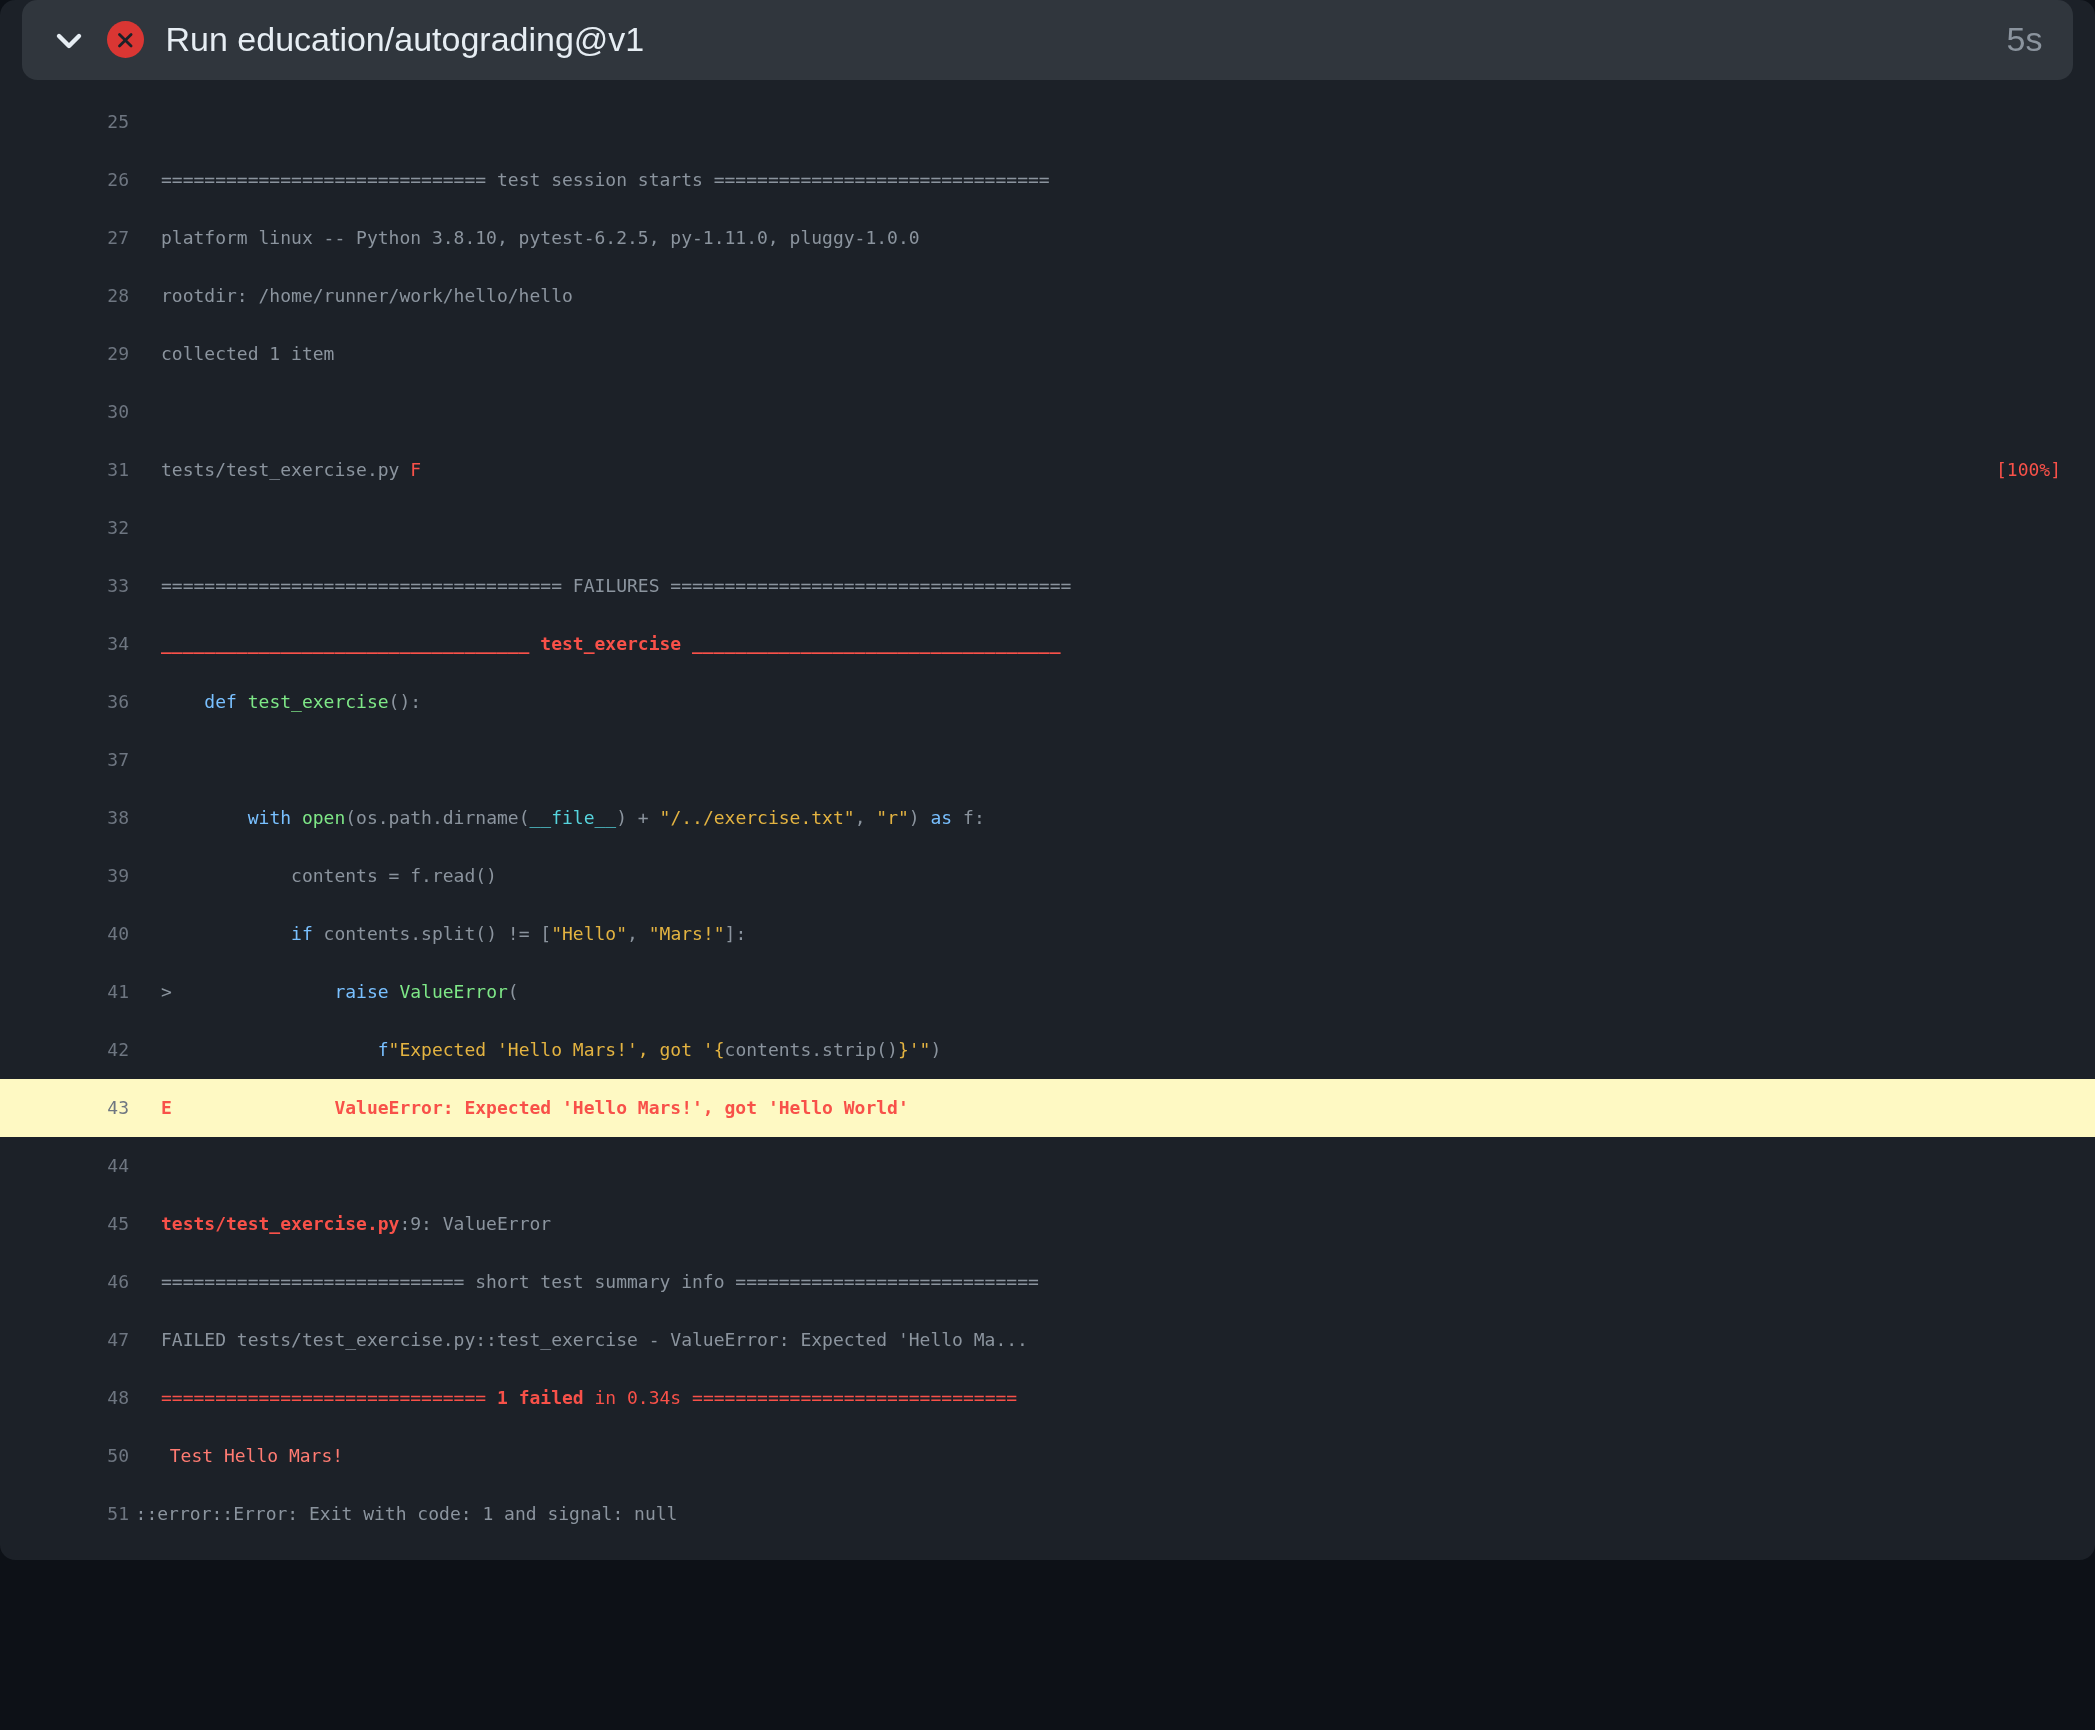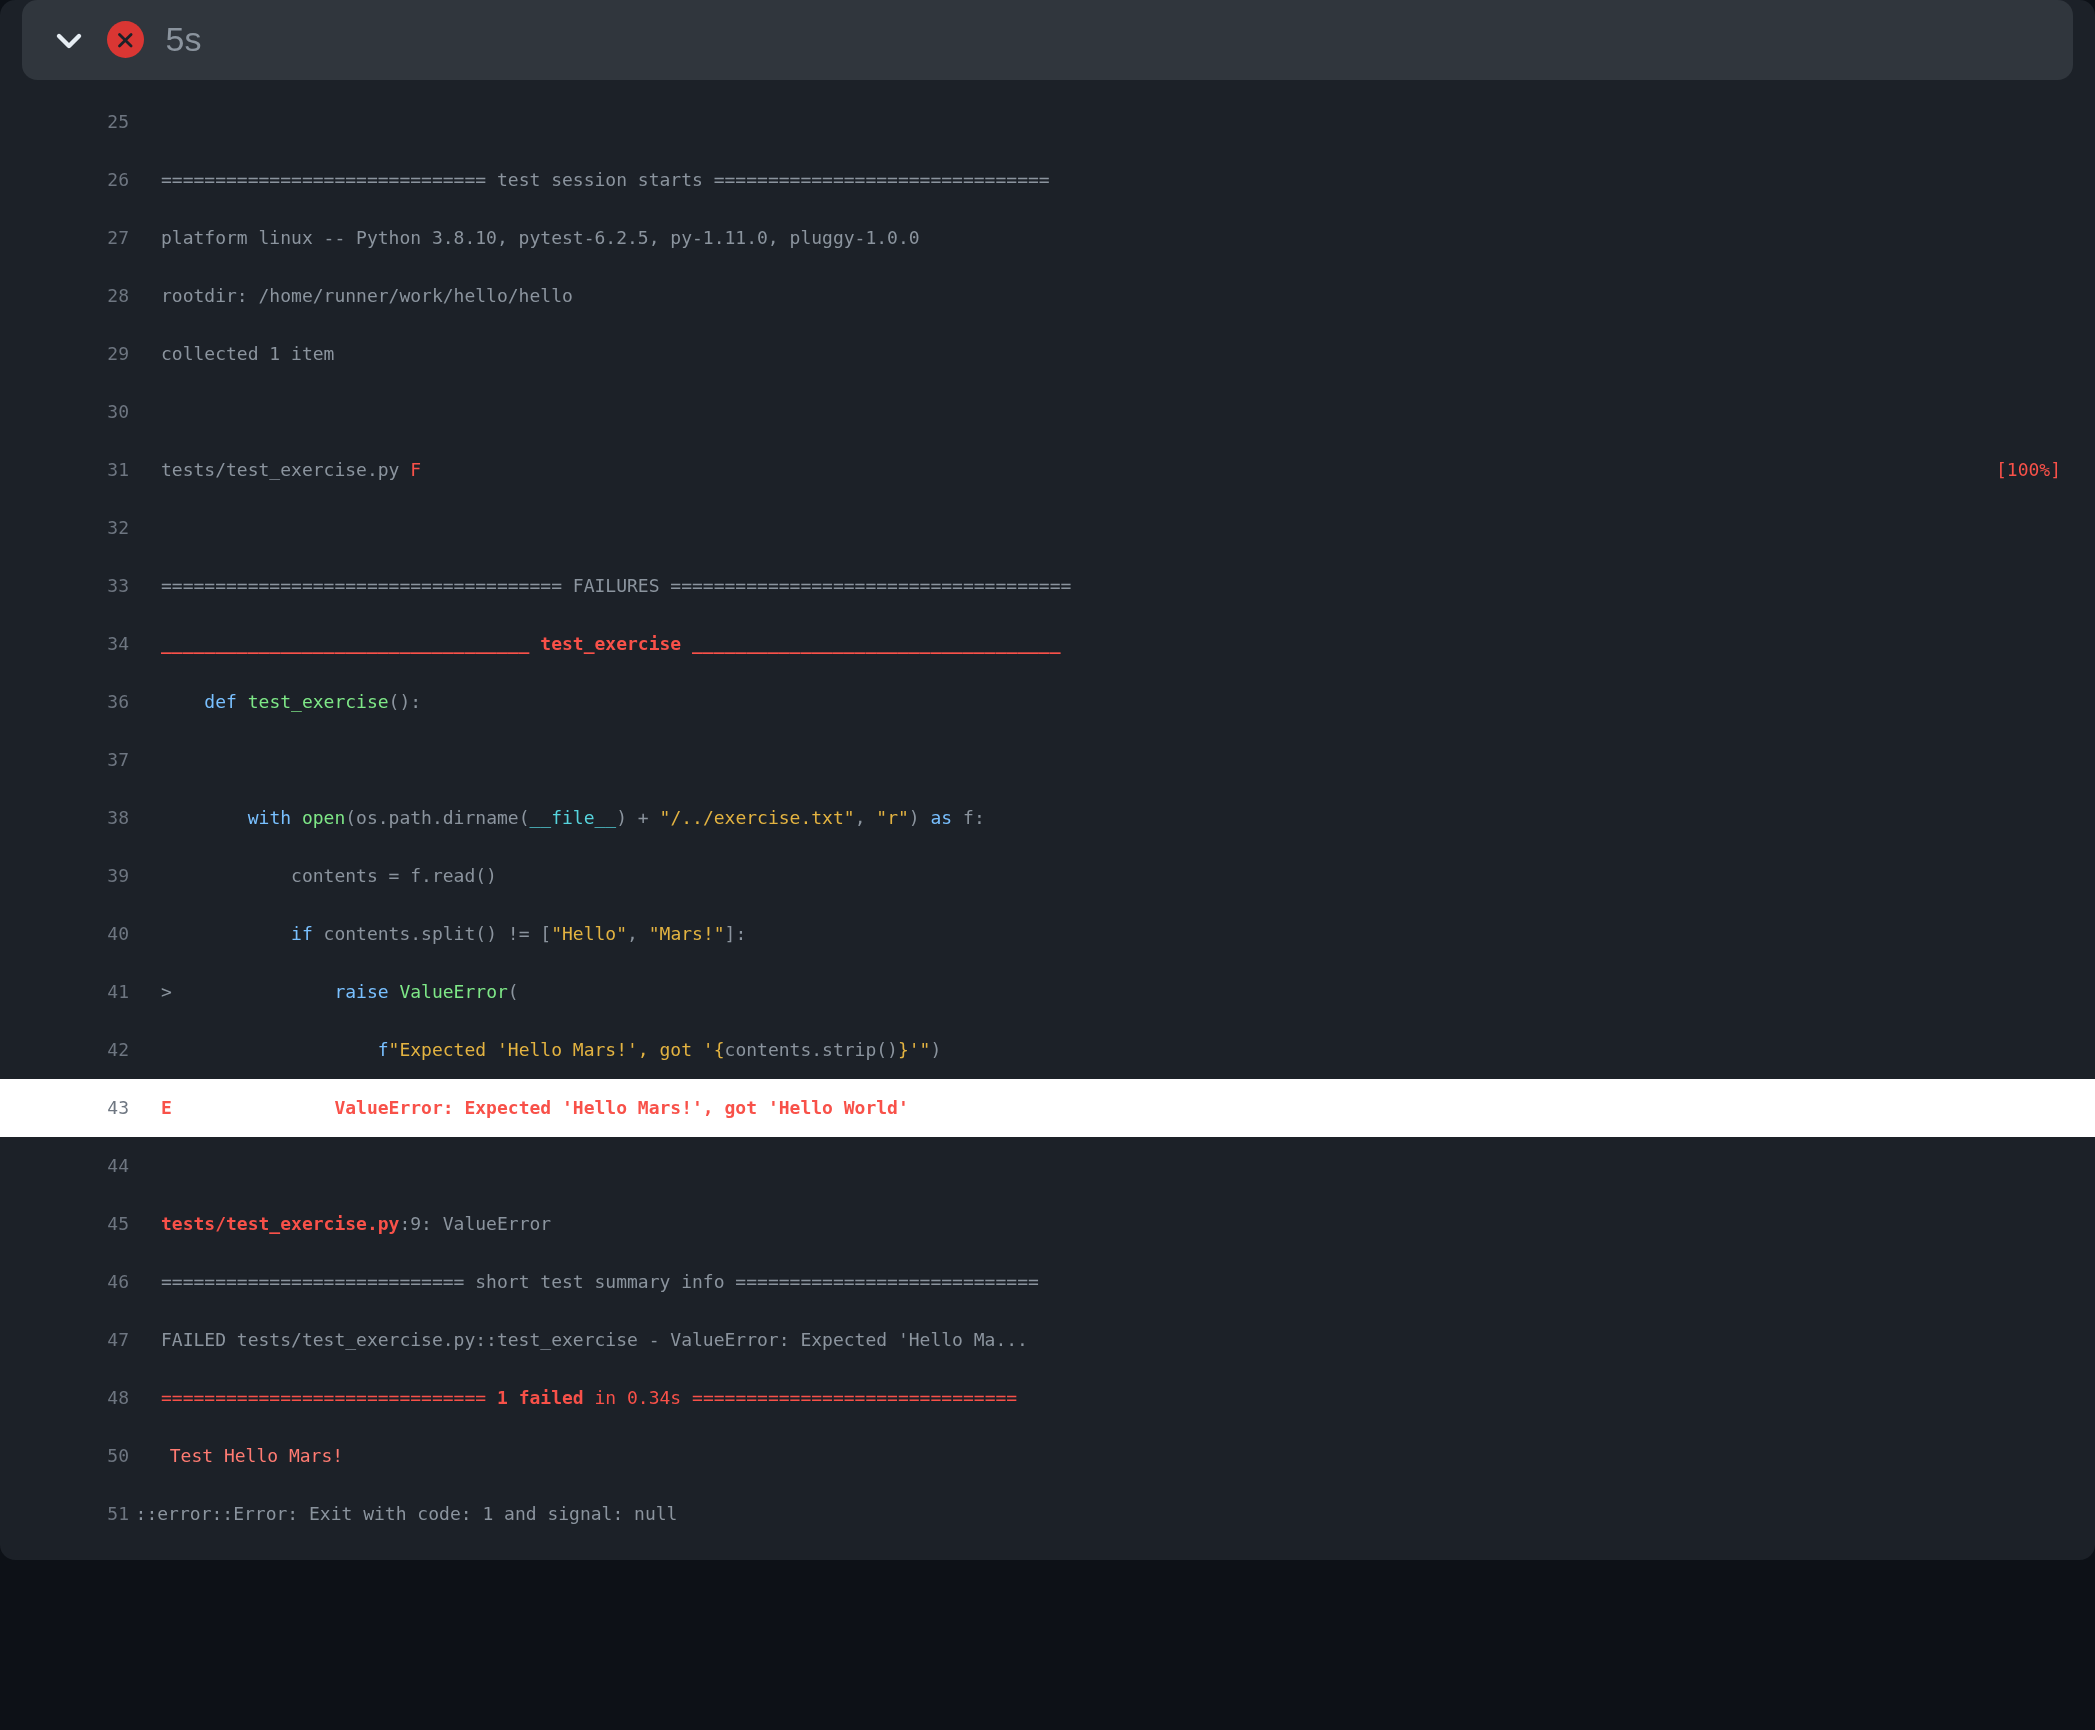--- a/index.html
+++ b/index.html
@@ -53,21 +53,21 @@
     padding-top: 13.6px;
   }
   .row {
     display: flex;
     align-items: stretch;
     font-size: 18px;
     line-height: 1.0;
     min-height: 58px;
     padding-right: 34px;
   }
-  .row.hl { background: #ffffff; }
+  .row.hl { background: #fef9c3; }
   .ln {
     width: 161px;
     flex: 0 0 161px;
     text-align: right;
     color: #6e7681;
     padding-right: 32px;
     display:flex;
     align-items:center;
     justify-content:flex-end;
     user-select: none;
@@ -115,20 +115,21 @@
       <svg viewBox="0 0 16 16" fill="none" stroke="#e6edf3" stroke-width="2.2" stroke-linecap="round" stroke-linejoin="round">
           <polyline points="3,6 8,11 13,6"></polyline>
         </svg>
     </span>
     <span class="status-badge">
       <svg viewBox="0 0 16 16" stroke="#1c2128" stroke-width="2.4" stroke-linecap="round">
           <line x1="3" y1="3" x2="13" y2="13"></line>
           <line x1="13" y1="3" x2="3" y2="13"></line>
         </svg>
     </span>
+    <span class="step-title">Run education/autograding@v1</span>
     <span class="duration">5s</span>
   </div>
 
   <div class="log">
 
     <div class="row">
       <div class="ln">25</div>
       <div class="content"></div>
     </div>
 

